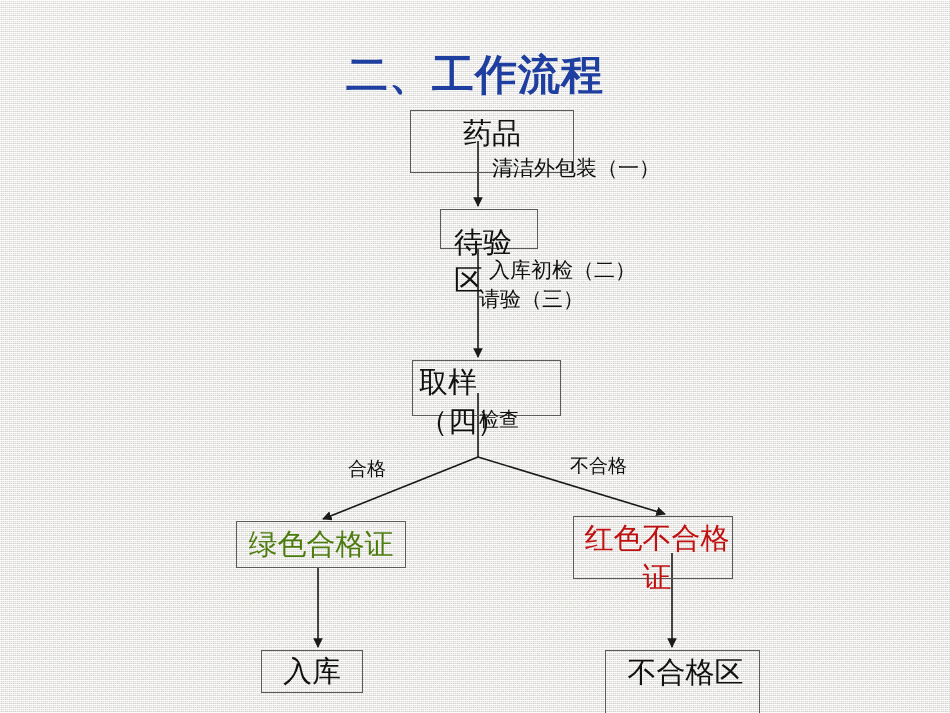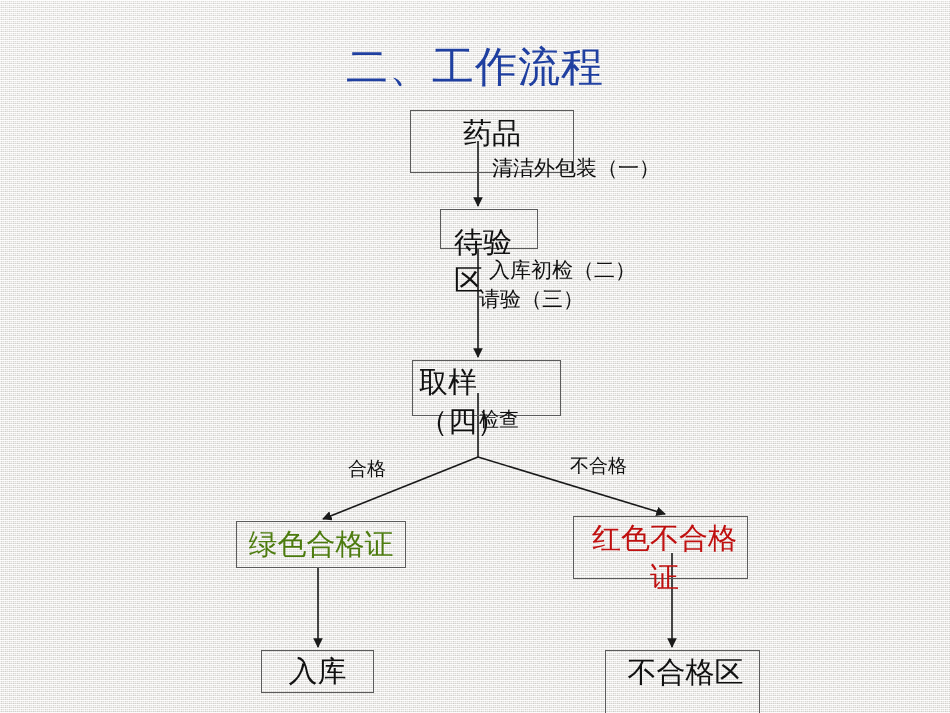--- a/index.html
+++ b/index.html
@@ -48,26 +48,26 @@
       radial-gradient(circle at 63% 24%, rgba(200,196,188,0.20) 0 2px, rgba(0,0,0,0) 3px),
       radial-gradient(circle at 86% 58%, rgba(196,192,184,0.18) 0 3px, rgba(0,0,0,0) 4px),
       linear-gradient(180deg, #f3f2f0 0%, #e9e8e5 55%, #eceae7 100%);
     pointer-events: none;
   }
 
   
   #slide-title {
     position: absolute;
     left: 0;
-    top: 44px;
+    top: 52px;
     width: 950px;
     text-align: center;
     font-family: "DejaVu Serif", "Liberation Serif", serif;
     font-size: 42px;
-    font-weight: 400;
+    font-weight: 700;
     color: #1f3fa0;
     letter-spacing: 1px;
     white-space: nowrap;
     line-height: 1.1;
   }
 
   
   .node {
     position: absolute;
     box-sizing: border-box;
@@ -92,25 +92,25 @@
   #node-pending   { left: 440px; top: 209px; width: 98px;  height: 40px;
                     line-height: 38px; padding: 13px; }
 
   #node-sampling  { left: 412px; top: 360px; width: 149px; height: 56px;
                     text-align: left; padding: 2px 0 0 6px; }
   #node-sampling .txt { word-break: break-all; }
 
   #node-green     { left: 236px; top: 521px; width: 170px; height: 47px;
                     color: #4d7c0f; text-align: center; line-height: 45px; }
 
-  #node-red       { left: 573px; top: 516px; width: 175px; height: 63px;
+  #node-red       { left: 573px; top: 516px; width: 160px; height: 63px;
                     color: #c01010; text-align: left; padding: 2px 0 0 8px; }
   #node-red .txt  { word-break: break-all; text-align: center; }
 
-  #node-instock   { left: 261px; top: 650px; width: 113px; height: 43px;
+  #node-instock   { left: 261px; top: 650px; width: 102px; height: 43px;
                     text-align: center; line-height: 41px; }
 
   #node-reject    { left: 605px; top: 650px; width: 155px; height: 72px;
                     text-align: left; padding: 2px 0 0 6px; }
   #node-reject .txt { word-break: break-all; text-align: center; }
 
   
   #connectors {
     position: absolute;
     left: 0; top: 0;

